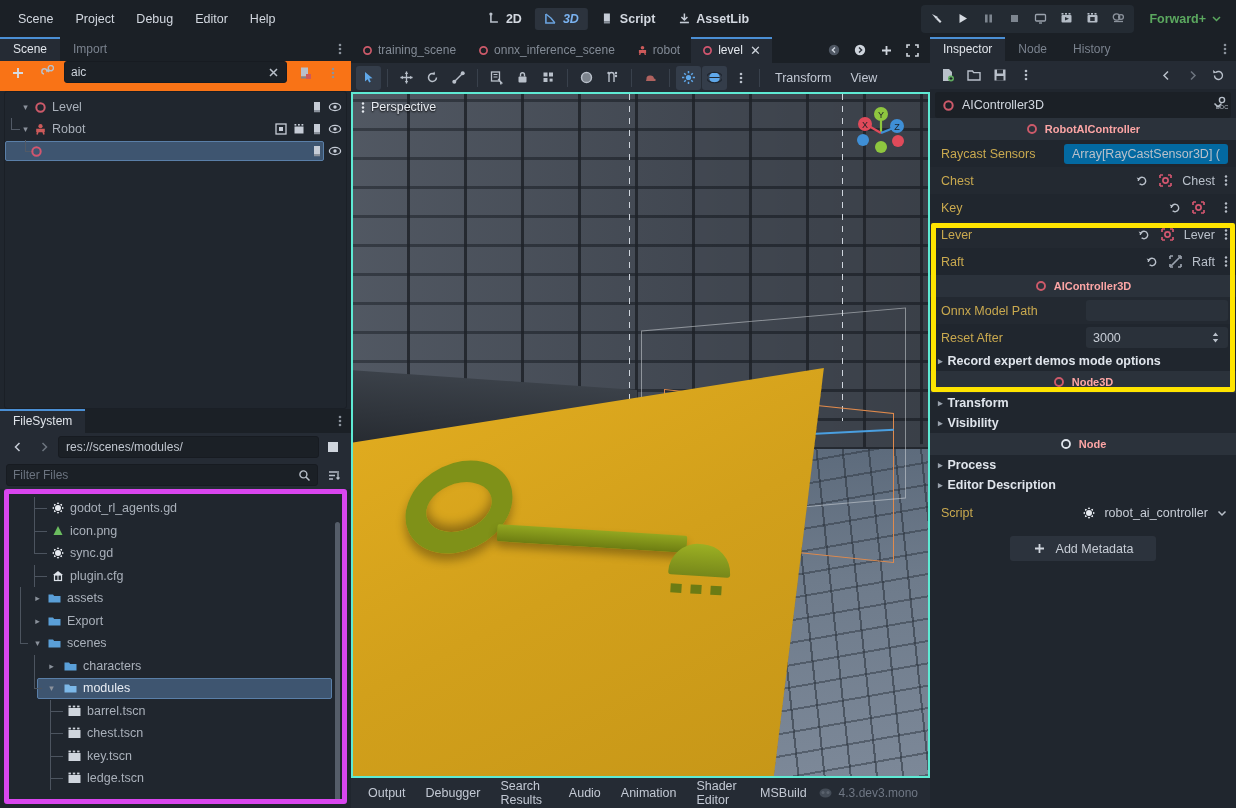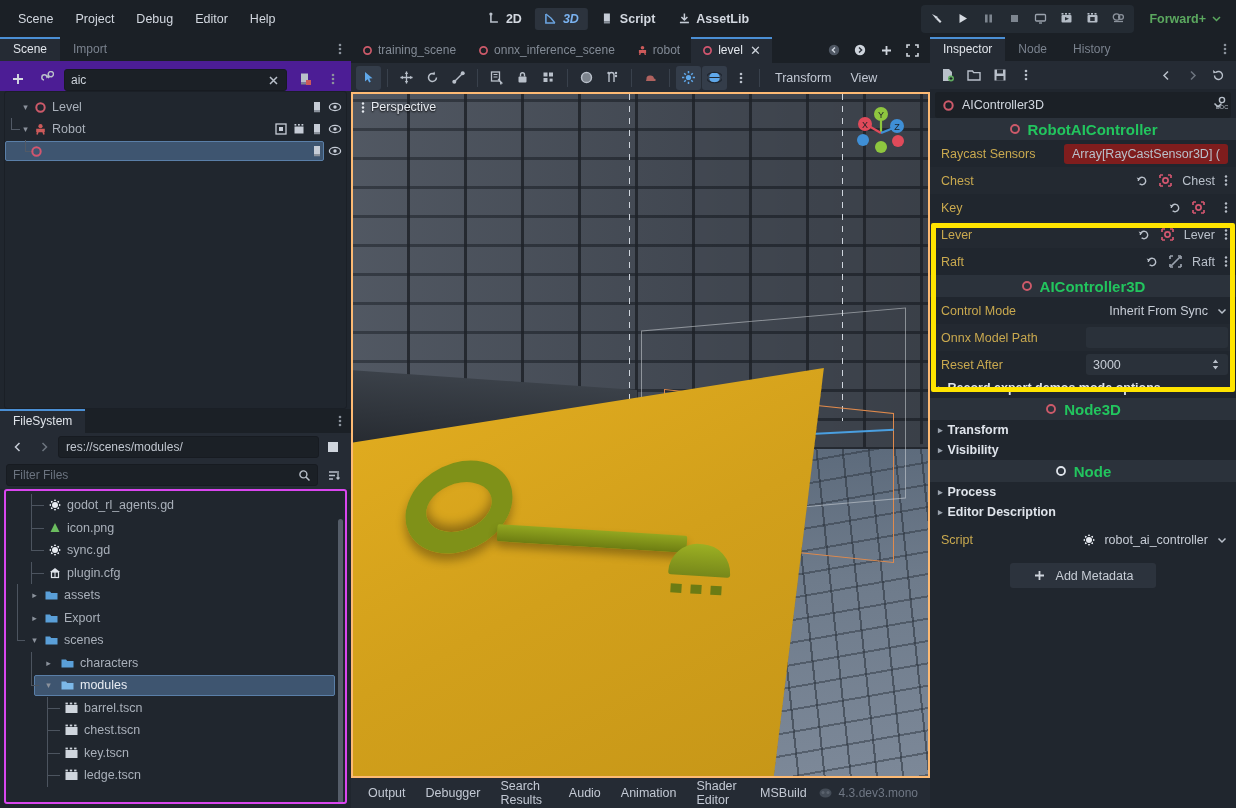--- a/index.html
+++ b/index.html
@@ -62,21 +62,21 @@
     padding: 0 13px; display: flex; align-items: center; font-size: 12px;
     color: #7a828e; cursor: pointer; position: relative;
   }
   .dock-tab.active { background: #252b34; color: #e0e4ea; }
   .dock-tab.active::before {
     content:""; position: absolute; top: 0; left: 0; right: 0; height: 2px; background: #4b8fd4;
   }
   .dock-menu-dots { margin-left: auto; display: flex; align-items: center; padding: 0 9px; cursor: pointer; }
 
   .scene-toolbar {
-    height: 30px; background: #4c1d95; display: flex; align-items: flex-end; padding: 0 6px; gap: 4px; flex:none;
+    height: 30px; background: #f97316; display: flex; align-items: flex-start; padding: 0 6px; gap: 4px; flex:none;
   }
   .icon-btn {
     width: 24px; height: 24px; display: flex; align-items: center; justify-content: center;
     border-radius: 3px; cursor: pointer; flex: none;
   }
   .search-box {
     flex: 1; height: 22px; background: #1b2026; border: 1px solid #171b21; border-radius: 3px;
     display: flex; align-items: center; padding: 0 6px; margin: 0 2px;
   }
   .search-box input {
@@ -113,21 +113,21 @@
   }
   .path-field {
     flex: 1; height: 22px; background: #1b2026; border:1px solid #171b21; border-radius:3px;
     display: flex; align-items: center; padding: 0 7px; color: #c0c6cf; font-size: 12px;
   }
   .fs-filter {
     height: 28px; background: #252b34; display: flex; align-items: center; padding: 0 6px; gap: 3px; flex:none;
   }
   .fs-tree {
     flex: 1; min-height: 0; overflow: hidden; background: #20262e;
-    border: 2px solid #d946ef; margin: 0 4px 4px 4px; border-radius: 3px; position: relative;
+    border: 5px solid #d946ef; margin: 0 4px 4px 4px; border-radius: 3px; position: relative;
     padding-top: 3px;
   }
   .fs-row { display: flex; align-items: center; height: 22.5px; position: relative; cursor: pointer; padding-right: 10px;}
   .fs-row .label { font-size: 12.5px; color: #a9b0ba; margin-left: 5px; white-space: nowrap; }
   .fs-row.selected .selbg {
     position: absolute; left: 28px; right: 10px; top: 1px; bottom: 1px;
     background: #3e5570; border: 1px solid #5a7fa8; border-radius: 2px;
   }
   .fs-row.selected .label { color: #e8ecf2; }
   .fs-scrollbar {
@@ -154,21 +154,21 @@
   .vp-toolbar .tool {
     width: 25px; height: 24px; display: flex; align-items: center; justify-content: center;
     border-radius: 3px; cursor: pointer;
   }
   .vp-toolbar .tool.on { background: #343d4a; }
   .vp-menu { padding: 3px 9px; font-size: 12.5px; color: #c3c9d4; cursor: pointer; border-radius:3px; }
 
   .viewport {
     flex: 1; position: relative; overflow: hidden;
     background: #39404b;
-    border: 2px solid #fdba74;
+    border: 2px solid #5eead4;
     margin: 0; min-height:0;
   }
   .persp-label {
     position: absolute; left: 8px; top: 6px; display: flex; align-items: center; gap: 6px;
     font-size: 12.5px; color: #e6eaf0; z-index: 20; text-shadow: 0 1px 2px #000;
   }
   .gizmo { position: absolute; right: 16px; top: 8px; width: 62px; height: 62px; z-index: 20; }
 
   
   .vp-wall {
@@ -263,32 +263,32 @@
 
   .insp-body { flex: 1; overflow: hidden; position: relative; }
 
   .highlight-box {
     position: absolute; left: 1px; top: 105px; width: 304px; height: 169px;
     border: 5px solid #ffe400; border-radius: 2px; z-index: 30; pointer-events: none;
   }
 
   .cat-header {
     height: 22px; background: #2b323b; display: flex; align-items: center; justify-content: center;
-    gap: 7px; font-size: 15px; font-weight: bold; color: #22c55e;
+    gap: 7px; font-size: 11px; font-weight: bold; color: #fca5a5;
   }
   .prop-row {
     height: 27px; display: flex; align-items: center; padding: 0 8px 0 11px; gap: 6px;
   }
   .prop-row .pname { font-size: 12.5px; color: #c9a94f; flex: none; }
   .prop-row .pval {
     margin-left: auto; display: flex; align-items: center; gap: 9px;
   }
   .prop-row .valtext { font-size: 12.5px; color: #b9c0ca; }
   .prop-row .valbox {
-    background:#7f1d1d; border-radius:3px; padding: 3px 8px; font-size:12.5px; color:#b9c0ca;text-align:center;
+    background:#0369a1; border-radius:3px; padding: 3px 8px; font-size:12.5px; color:#b9c0ca;text-align:center;
   }
   .prop-row.alt { background: #232931; }
   .collapsible {
     height: 20px; display:flex; align-items:center; gap:5px; padding-left: 8px;
     font-size: 12.5px; font-weight: bold; color: #dfe4eb; cursor:pointer;
   }
   .collapsible .car { font-size: 9px; color:#9aa2ad; }
   .dropdown-val {
     margin-left:auto; display:flex; align-items:center; gap:8px; font-size:12.5px; color:#c7cdd6; cursor:pointer;
   }
@@ -1253,31 +1253,20 @@
 
         <div class="cat-header">
           <span>
             <svg width="12" height="12" viewBox="0 0 12 12">
                 <circle cx="6" cy="6" r="4" fill="none" stroke="#cd5a6a" stroke-width="1.9"></circle>
               </svg>
           </span>
           <span>AIController3D</span>
         </div>
 
-        <div class="prop-row">
-          <span class="pname">Control Mode</span>
-          <span class="dropdown-val">
-            <span>Inherit From Sync</span>
-            <span>
-              <svg width="12" height="12" viewBox="0 0 12 12">
-                  <path d="M2.5 4.5 L6 8 L9.5 4.5" stroke="#b9c0ca" stroke-width="1.5" fill="none"></path>
-                </svg>
-            </span>
-          </span>
-        </div>
 
         <div class="prop-row alt">
           <span class="pname">Onnx Model Path</span>
           <span class="text-field"></span>
         </div>
 
         <div class="prop-row">
           <span class="pname">Reset After</span>
           <span class="num-field">
             <span>3000</span>

